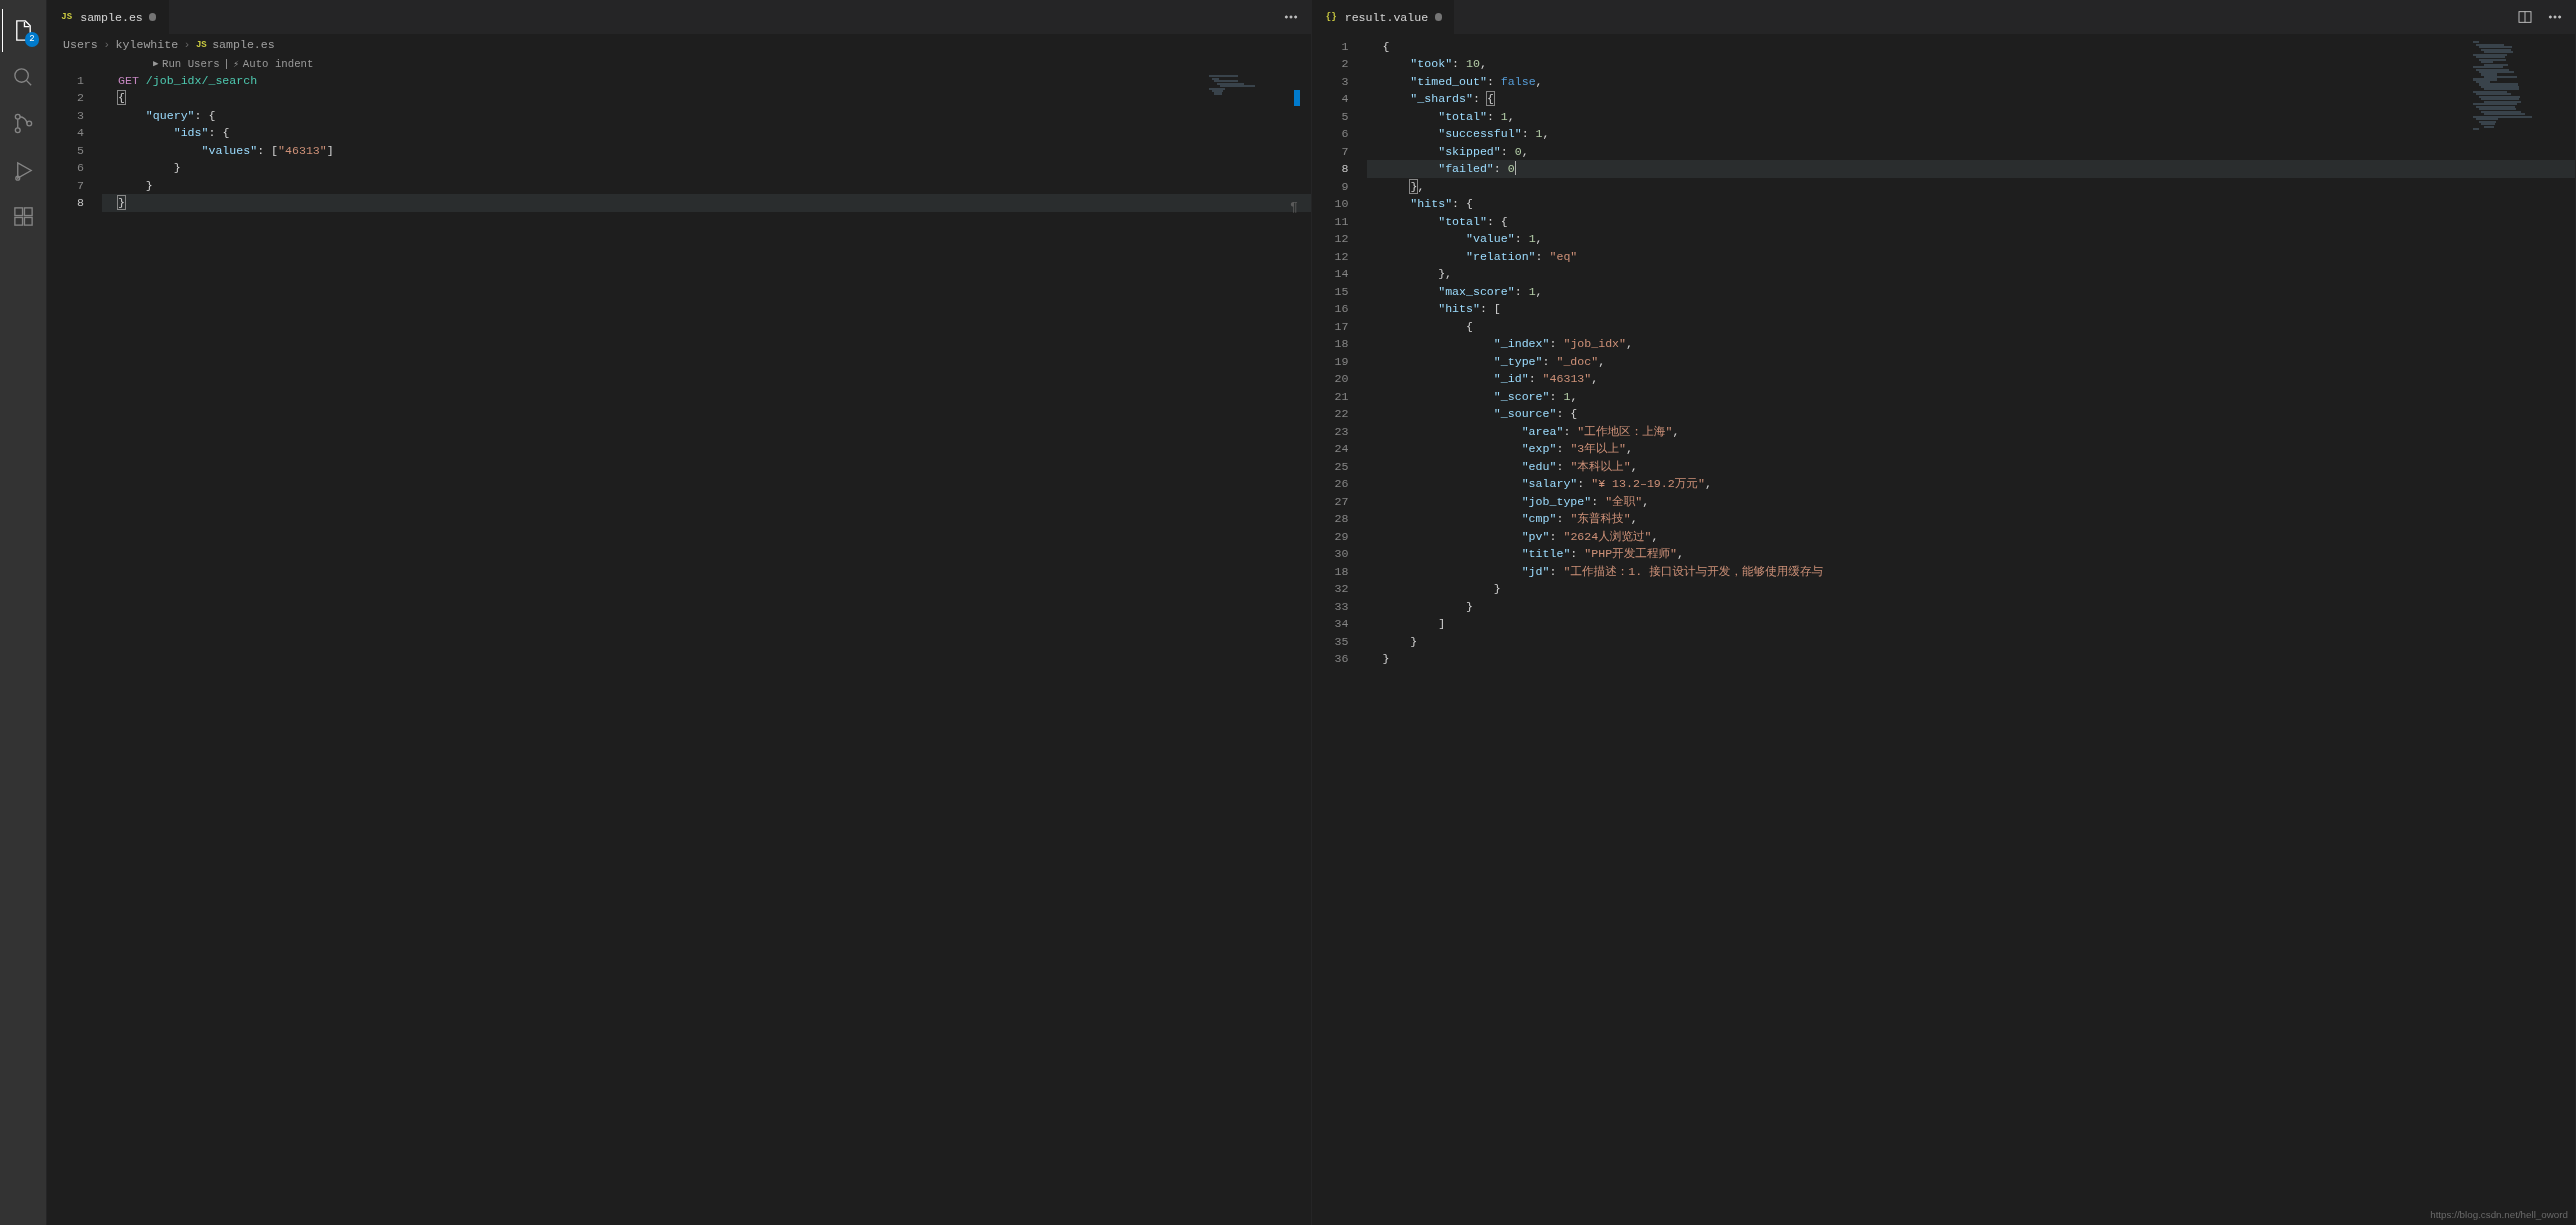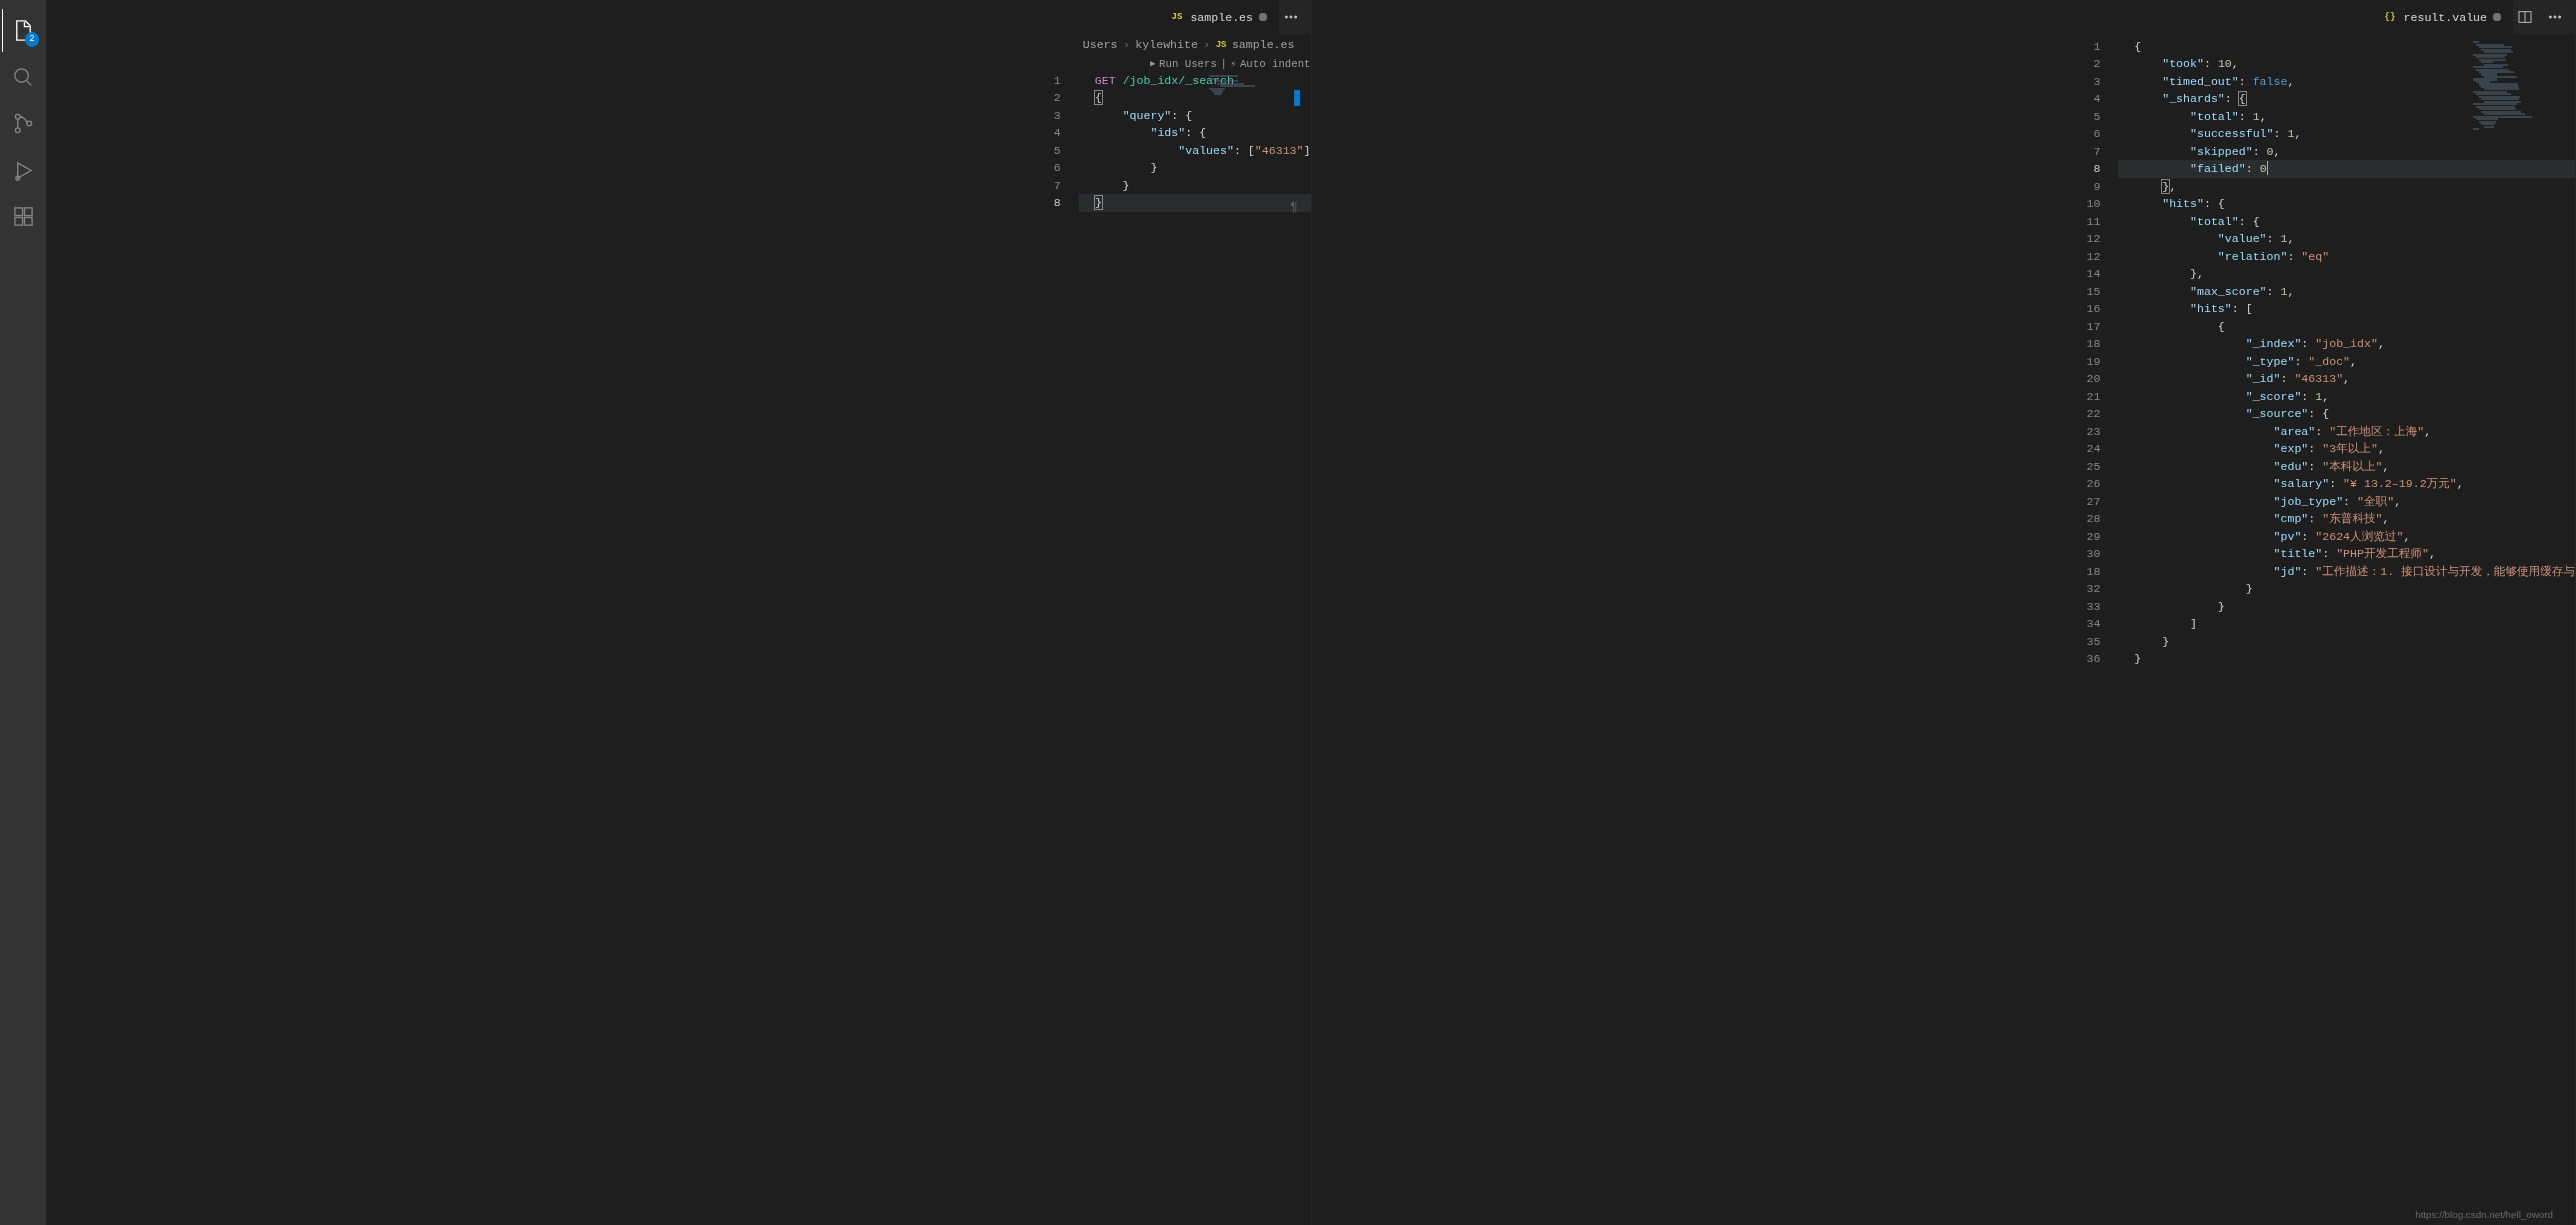--- a/index.html
+++ b/index.html
@@ -45,21 +45,21 @@
   font-size: 9px;
   min-width: 14.3px;
   height: 14.3px;
   border-radius: 7.2px;
   display: flex;
   align-items: center;
   justify-content: center;
   padding: 0 2.7px;
 }
 .editors { flex: 1; display: flex; }
-.editor-group { flex: 1; display: flex; flex-direction: column; border-right: 0.9px solid #252526; min-width: 0; position: relative; align-items: flex-end; }
+.editor-group { flex: 1; display: flex; flex-direction: column; border-right: 0.9px solid #252526; min-width: 0; position: relative; }
 .tab-bar {
   height: 34px;
   background: #252526;
   display: flex;
   align-items: center;
 }
 .tab {
   height: 34px;
   padding: 0 12.5px;
   display: flex;
@@ -167,21 +167,21 @@
 }
 .minimap .mm-line { height: 2.1px; margin-bottom: 0.4px; background: #5b7083; }
 .decor-right {
   position: absolute;
   right: 10.7px;
   width: 5.4px;
   background: #007acc;
 }
 .watermark {
   position: absolute;
-  right: 22px;
+  right: 7px;
   bottom: 5.4px;
   font-size: 9.8px;
   color: #6a6a6a;
   font-family: sans-serif;
 }
 .js-badge { color: #cbcb41; }
 .json-badge { color: #cbcb41; }
 .codelens-row { height: 16px; }
 .left-group .code-lines .row:nth-child(8) { background: #2a2d2e; }
 .right-group .code-lines .row:nth-child(8) { background: #2a2d2e; }

